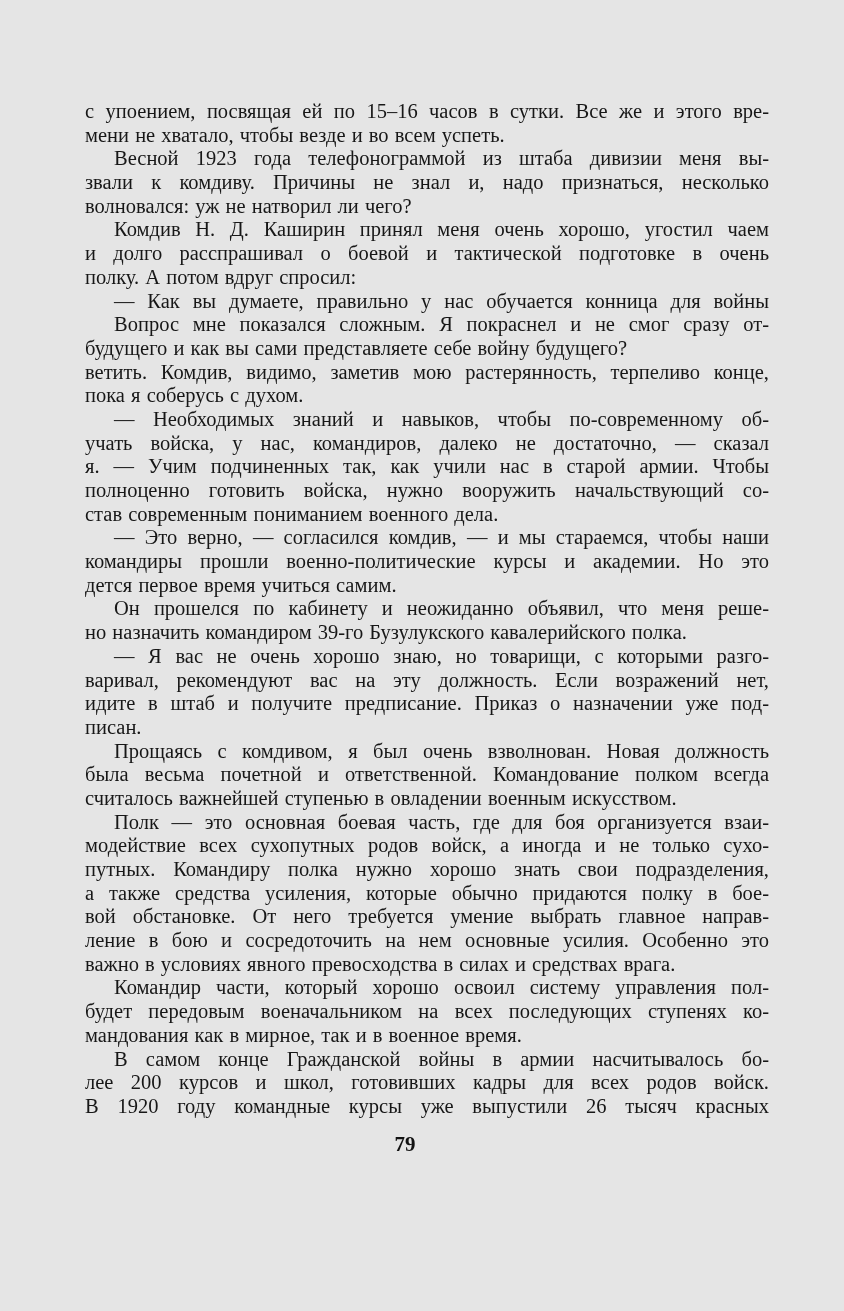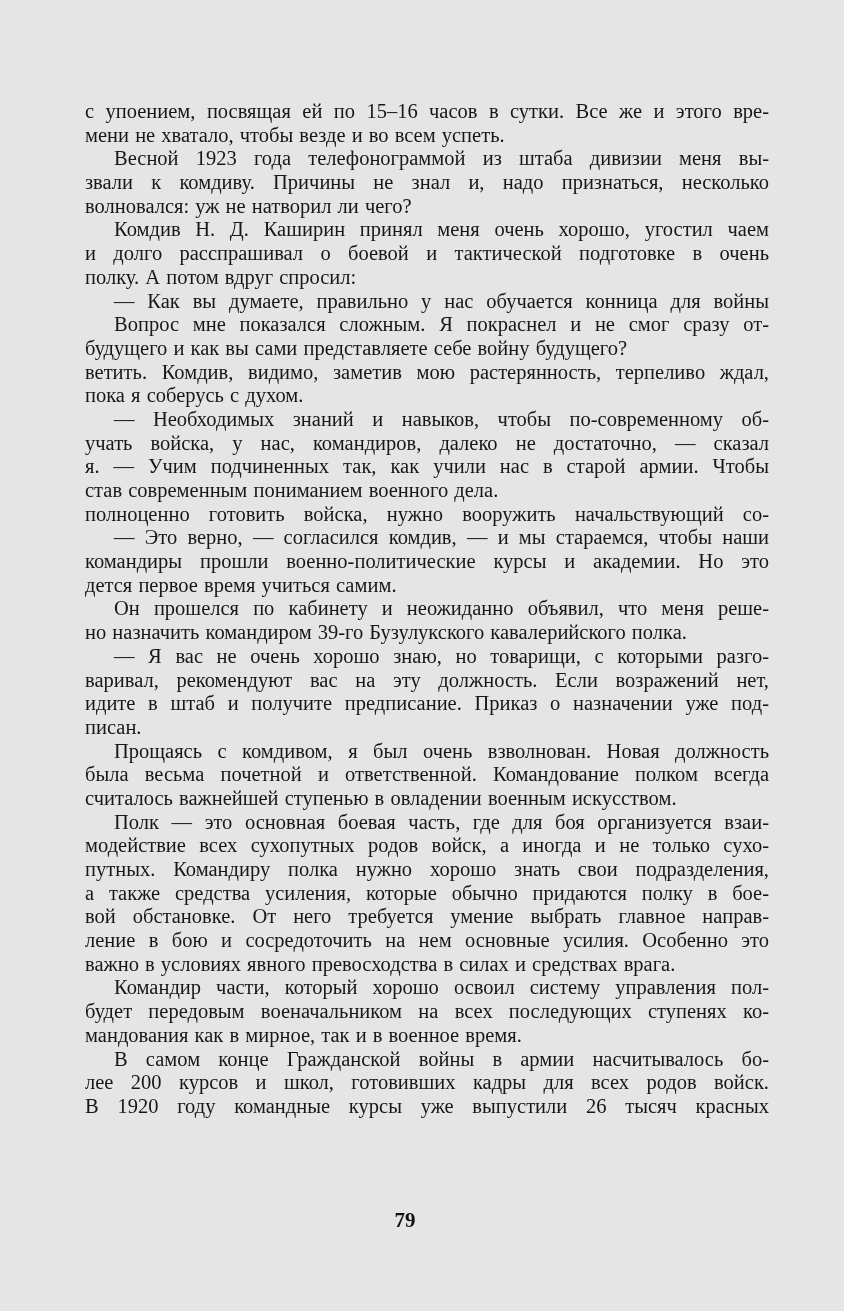--- a/index.html
+++ b/index.html
@@ -37,21 +37,21 @@
     white-space: normal;
   }
   .line.end {
     text-align-last: left;
   }
   .line.indent {
     text-indent: 29px;
   }
   .folio {
     position: absolute;
-    top: 1208px;
+    top: 1132px;
     left: 0;
     width: 810px;
     text-align: center;
     font-size: 21px;
     font-weight: bold;
     color: #121212;
   }
 </style>
 </head>
 <body>
@@ -62,27 +62,27 @@
       <div class="line end">мени не хватало, чтобы везде и во всем успеть.</div>
       <div class="line indent">Весной 1923 года телефонограммой из штаба дивизии меня вы-</div>
       <div class="line">звали к комдиву. Причины не знал и, надо признаться, несколько</div>
       <div class="line end">волновался: уж не натворил ли чего?</div>
       <div class="line indent">Комдив Н. Д. Каширин принял меня очень хорошо, угостил чаем</div>
       <div class="line">и долго расспрашивал о боевой и тактической подготовке в очень</div>
       <div class="line end">полку. А потом вдруг спросил:</div>
       <div class="line indent">— Как вы думаете, правильно у нас обучается конница для войны</div>
       <div class="line indent">Вопрос мне показался сложным. Я покраснел и не смог сразу от-</div>
       <div class="line end">будущего и как вы сами представляете себе войну будущего?</div>
-      <div class="line">ветить. Комдив, видимо, заметив мою растерянность, терпеливо ждал,</div>
+      <div class="line">ветить. Комдив, видимо, заметив мою растерянность, терпеливо конце,</div>
       <div class="line end">пока я соберусь с духом.</div>
       <div class="line indent">— Необходимых знаний и навыков, чтобы по-современному об-</div>
       <div class="line">учать войска, у нас, командиров, далеко не достаточно, — сказал</div>
       <div class="line">я. — Учим подчиненных так, как учили нас в старой армии. Чтобы</div>
+      <div class="line">полноценно готовить войска, нужно вооружить начальствующий со-</div>
       <div class="line end">став современным пониманием военного дела.</div>
-      <div class="line">полноценно готовить войска, нужно вооружить начальствующий со-</div>
       <div class="line indent">— Это верно, — согласился комдив, — и мы стараемся, чтобы наши</div>
       <div class="line">командиры прошли военно-политические курсы и академии. Но это</div>
       <div class="line end">дется первое время учиться самим.</div>
       <div class="line indent">Он прошелся по кабинету и неожиданно объявил, что меня реше-</div>
       <div class="line end">но назначить командиром 39-го Бузулукского кавалерийского полка.</div>
       <div class="line indent">— Я вас не очень хорошо знаю, но товарищи, с которыми разго-</div>
       <div class="line">варивал, рекомендуют вас на эту должность. Если возражений нет,</div>
       <div class="line">идите в штаб и получите предписание. Приказ о назначении уже под-</div>
       <div class="line end">писан.</div>
       <div class="line indent">Прощаясь с комдивом, я был очень взволнован. Новая должность</div>

